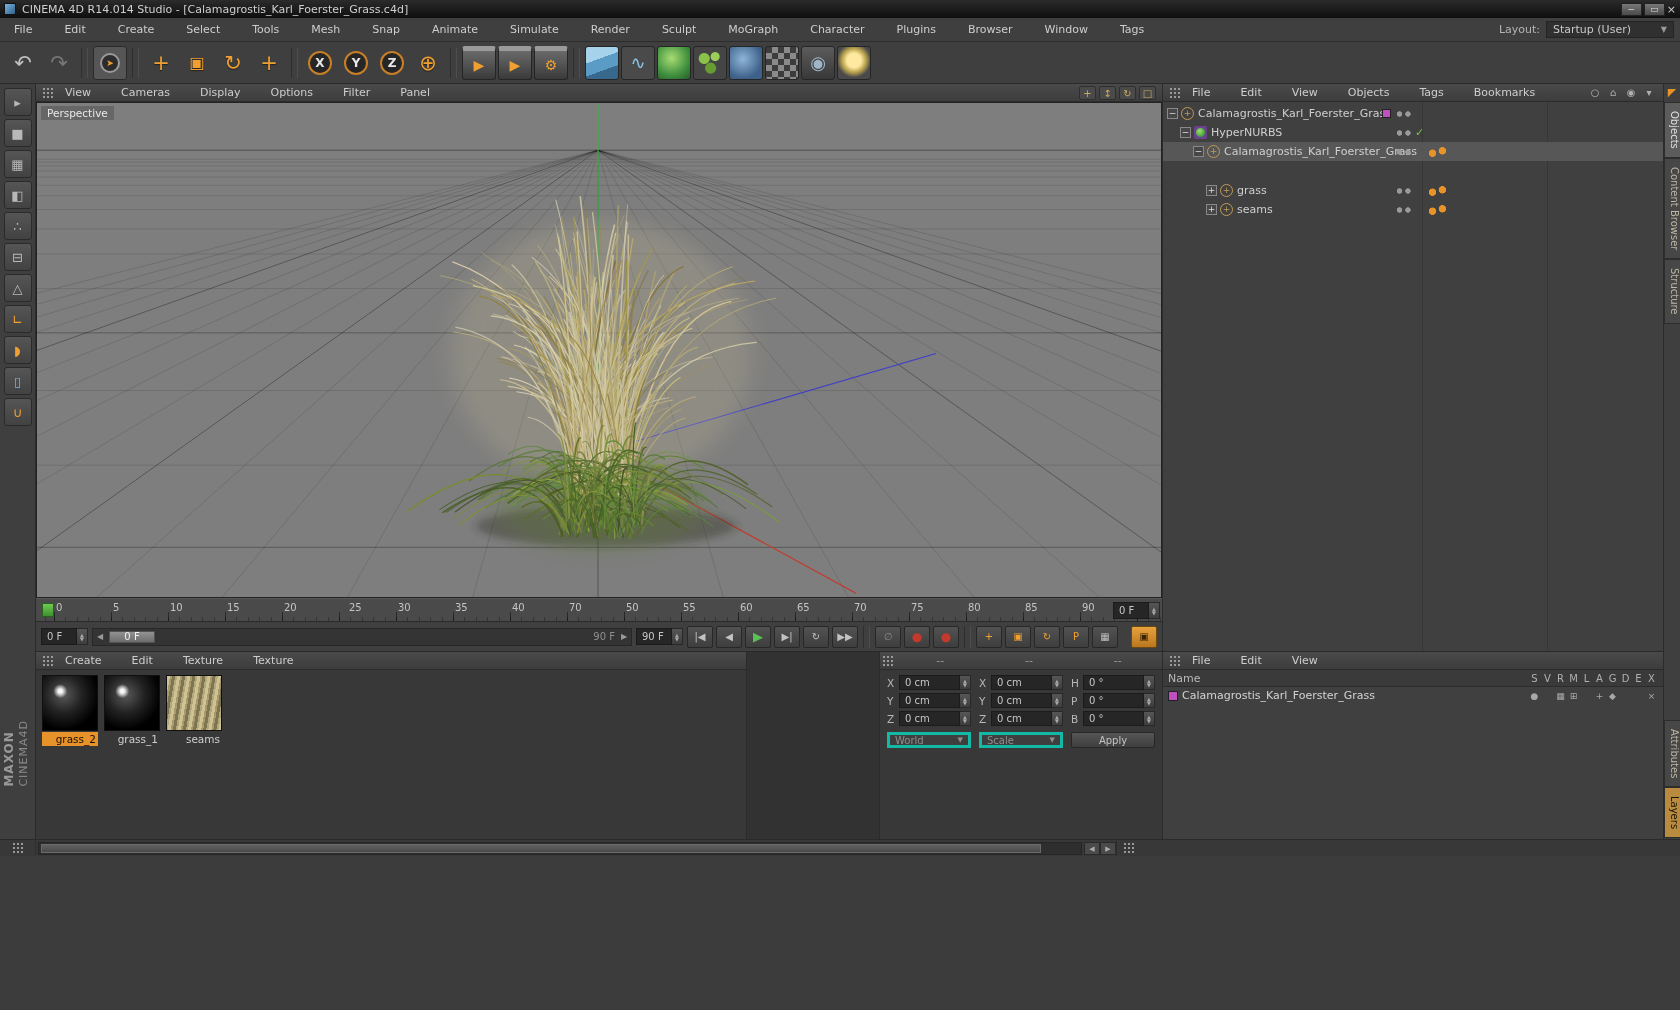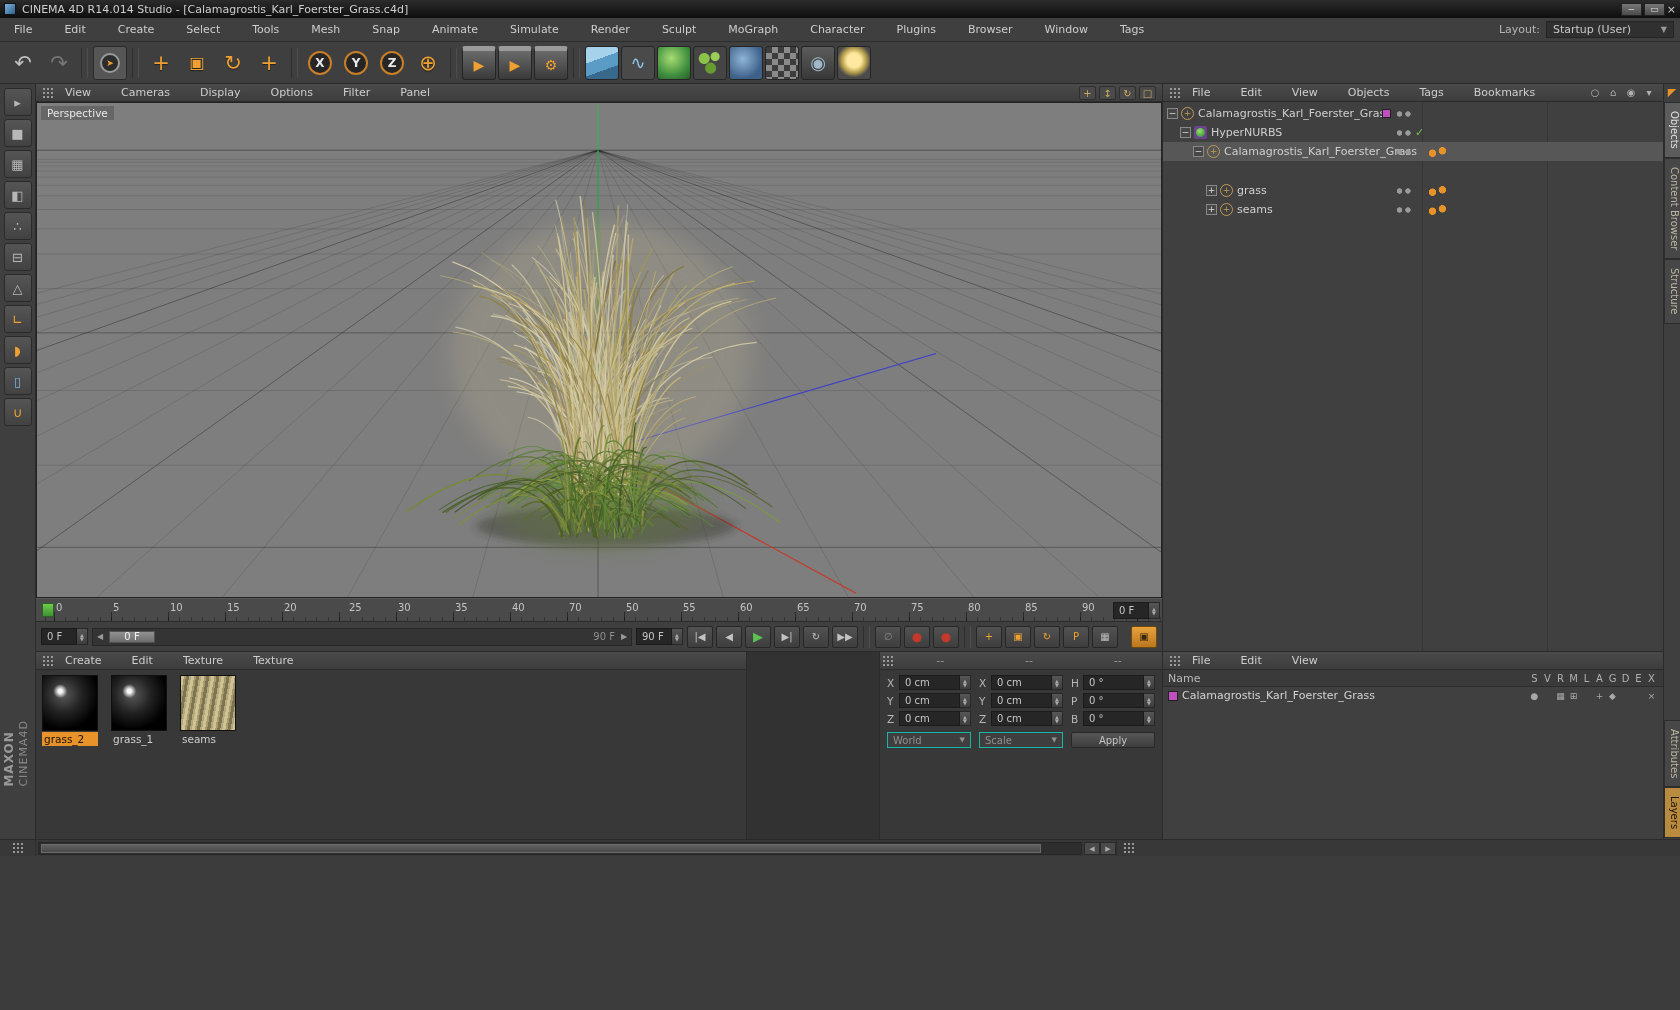--- a/index.html
+++ b/index.html
@@ -92,38 +92,38 @@
   .tpbtn[data-kind~="rec"]{color:#c3392b;font-size:12px;}
   .tpbtn[data-kind~="orange"]{color:#f0a030;}
   .tpbtn[data-kind~="dim"]{color:#8a8a8a;}
   .tpbtn[data-kind~="gap"]{width:7px;background:none;border:none;border-left:1px solid #2e2e2e;border-right:1px solid #4e4e4e;border-radius:0;margin:0 2px;height:22px;}
   .tpbtn[data-kind~="orangetile"]{background:linear-gradient(#e8a23c,#b9771f);color:#3a2607;border-color:#6b4a12;}
   .tpbtn[data-kind~="solo"]{margin-left:auto;}
 
   
   .bottomrow{height:187px;display:flex;flex:0 0 auto;}
   .materials{width:711px;background:#383838;border-right:1px solid #2b2b2b;display:flex;flex-direction:column;flex:0 0 auto;}
-  .matarea{flex:1;padding:5px 6px;display:flex;gap:11px;align-items:flex-start;}
+  .matarea{flex:1;padding:5px 6px;display:flex;gap:4px;align-items:flex-start;text-align:right;}
   .mat{width:58px;display:flex;flex-direction:column;}
   .matthumb{width:56px;height:56px;border:1px solid #101010;flex:0 0 auto;}
   .matthumb[data-kind="sphere"]{background-color:#0a0a0a;background-image:radial-gradient(circle at 32% 28%,rgba(255,255,255,0.95) 0 2px,transparent 7px),radial-gradient(circle at 38% 34%,#5a5a5a 0%,#222 38%,#000 72%);}
   .matthumb[data-kind="texture"]{background-color:#8a8270;background-image:repeating-linear-gradient(100deg,#cfc396 0 3px,#a89a6c 3px 5px,#7d7450 5px 8px,#b3a87c 8px 10px);}
   .matname{width:56px;font-size:10.5px;color:#cfcfcf;padding:1px 2px;margin-top:1px;}
   .matname.selected{background:#e8922a;color:#181008;}
   .bottomgap{width:133px;background:#323232;border-right:1px solid #2b2b2b;flex:0 0 auto;}
   .coords{width:282px;background:#383838;display:flex;flex-direction:column;flex:0 0 auto;}
   .coordshead{height:18px;background:linear-gradient(#4a4a4a,#3d3d3d);border-bottom:1px solid #2b2b2b;display:grid;grid-template-columns:16px 1fr 1fr 1fr;align-items:center;}
   .coordshead .hd{text-align:center;color:#9a9a9a;}
   .coordgrid{display:grid;grid-template-columns:1fr 1fr 1fr;gap:3px 8px;padding:5px 7px 2px 7px;}
   .cfield{display:flex;align-items:center;gap:3px;}
   .cfield .lab{width:9px;color:#b8b8b8;font-size:10.5px;}
   .cfield .spin{flex:1;height:15px;}
   .cfield .spin .val{flex:1;min-width:0;}
   .coordfoot{display:grid;grid-template-columns:1fr 1fr 1fr;gap:8px;padding:4px 7px;}
-  .cdrop{height:16px;background:#3e3e3e;border:1px solid #14b8a6;color:#8f8f8f;font-size:10px;display:flex;align-items:center;padding:0 5px;}
+  .cdrop{height:16px;background:#3e3e3e;border:3px solid #14b8a6;color:#8f8f8f;font-size:10px;display:flex;align-items:center;padding:0 5px;}
   .cdrop .arr{margin-left:auto;font-size:7px;}
   .applybtn{height:16px;background:linear-gradient(#565656,#3e3e3e);border:1px solid #272727;border-radius:2px;color:#c4c4c4;font-size:10px;display:flex;align-items:center;justify-content:center;}
 
   
   .rightcol{width:501px;background:#404040;border-left:1px solid #2b2b2b;display:flex;flex-direction:column;flex:0 0 auto;}
   .omcorner{margin-left:auto;display:flex;gap:4px;padding-right:3px;}
   .omcorner .cic{color:#b0b0b0;font-size:10px;width:14px;text-align:center;}
   .objmgr{height:568px;display:flex;flex-direction:column;border-bottom:1px solid #2a2a2a;flex:0 0 auto;}
   .treearea{flex:1;position:relative;padding-top:2px;overflow:hidden;}
   .coldiv{position:absolute;top:0;bottom:0;width:1px;background:#363636;}

